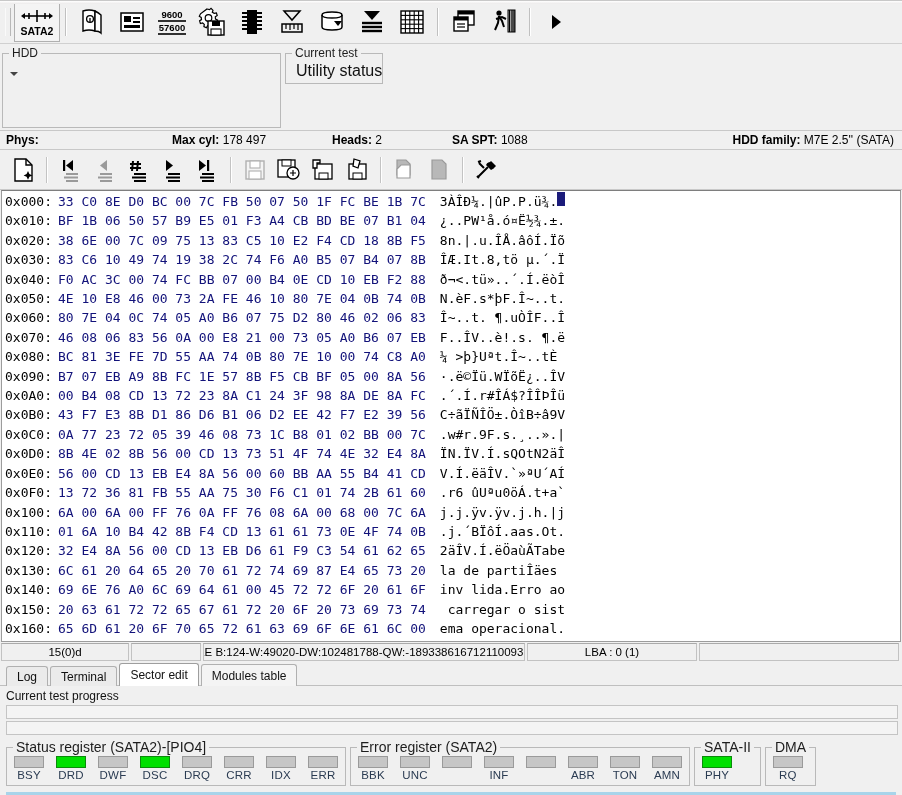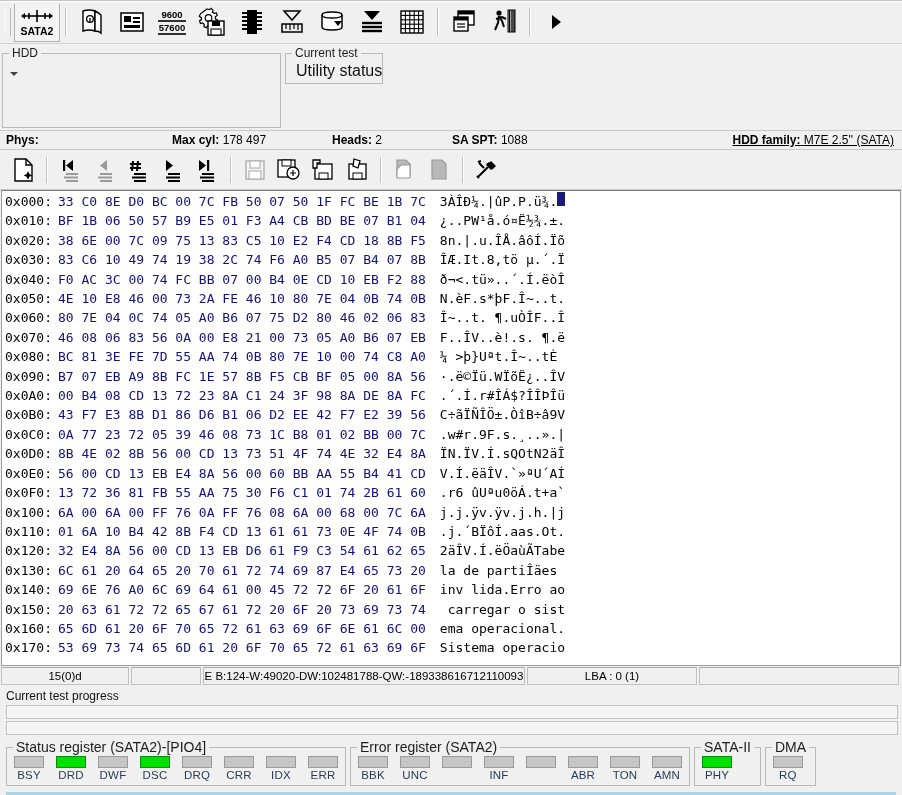--- a/index.html
+++ b/index.html
@@ -65,21 +65,21 @@
   
   .physbar{
     height:20px;box-sizing:border-box;
     display:flex;align-items:center;
     border-top:1px solid #c8c8c8;border-bottom:1px solid #c8c8c8;
     background:#f0f0f0;font-size:12px;
     padding:0 6px;position:relative;
   }
   .physbar b{font-weight:bold;}
   .ph-item{position:absolute;white-space:nowrap;}
-  .ph-0{left:6px;} .ph-1{left:172px;} .ph-2{left:332px;} .ph-3{left:452px;text-align:center;} .ph-4{right:8px;text-decoration:underline;}
+  .ph-0{left:6px;} .ph-1{left:172px;} .ph-2{left:332px;} .ph-3{left:452px;text-align:center;} .ph-4{right:8px;}
 
   
   .hextoolbar{
     height:40px;box-sizing:border-box;display:flex;align-items:center;
     background:#f0f0f0;border-bottom:1px solid #c9c9c9;padding-left:6px;
   }
   .hbtn{width:34px;height:32px;display:flex;align-items:center;justify-content:center;}
   .hsep{width:1px;height:26px;background:#c3c3c3;margin:0 6px;border-right:1px solid #fff;}
 
   
@@ -470,20 +470,26 @@
   </div>
 
   <div class="hexstatus">
     <div class="cell c1">15(0)d</div>
     <div class="cell c2"></div>
     <div class="cell c3">LE B:124-W:49020-DW:102481788-QW:-1893386167121100932</div>
     <div class="cell c4">LBA : 0 (1)</div>
     <div class="cell c5"></div>
   </div>
 
+  <div class="tabrow" id="tabrow">
+      <div class="tab">Log</div>
+      <div class="tab">Terminal</div>
+      <div class="tab active">Sector edit</div>
+      <div class="tab raised">Modules table</div>
+    </div>
 
   <div class="progress-area">
     <div class="prog-label">Current test progress</div>
     <div class="progbar"></div>
     <div class="progbar2"></div>
   </div>
 
   <div class="regrow">
     <fieldset class="reg">
       <legend>Status register (SATA2)-[PIO4]</legend>

